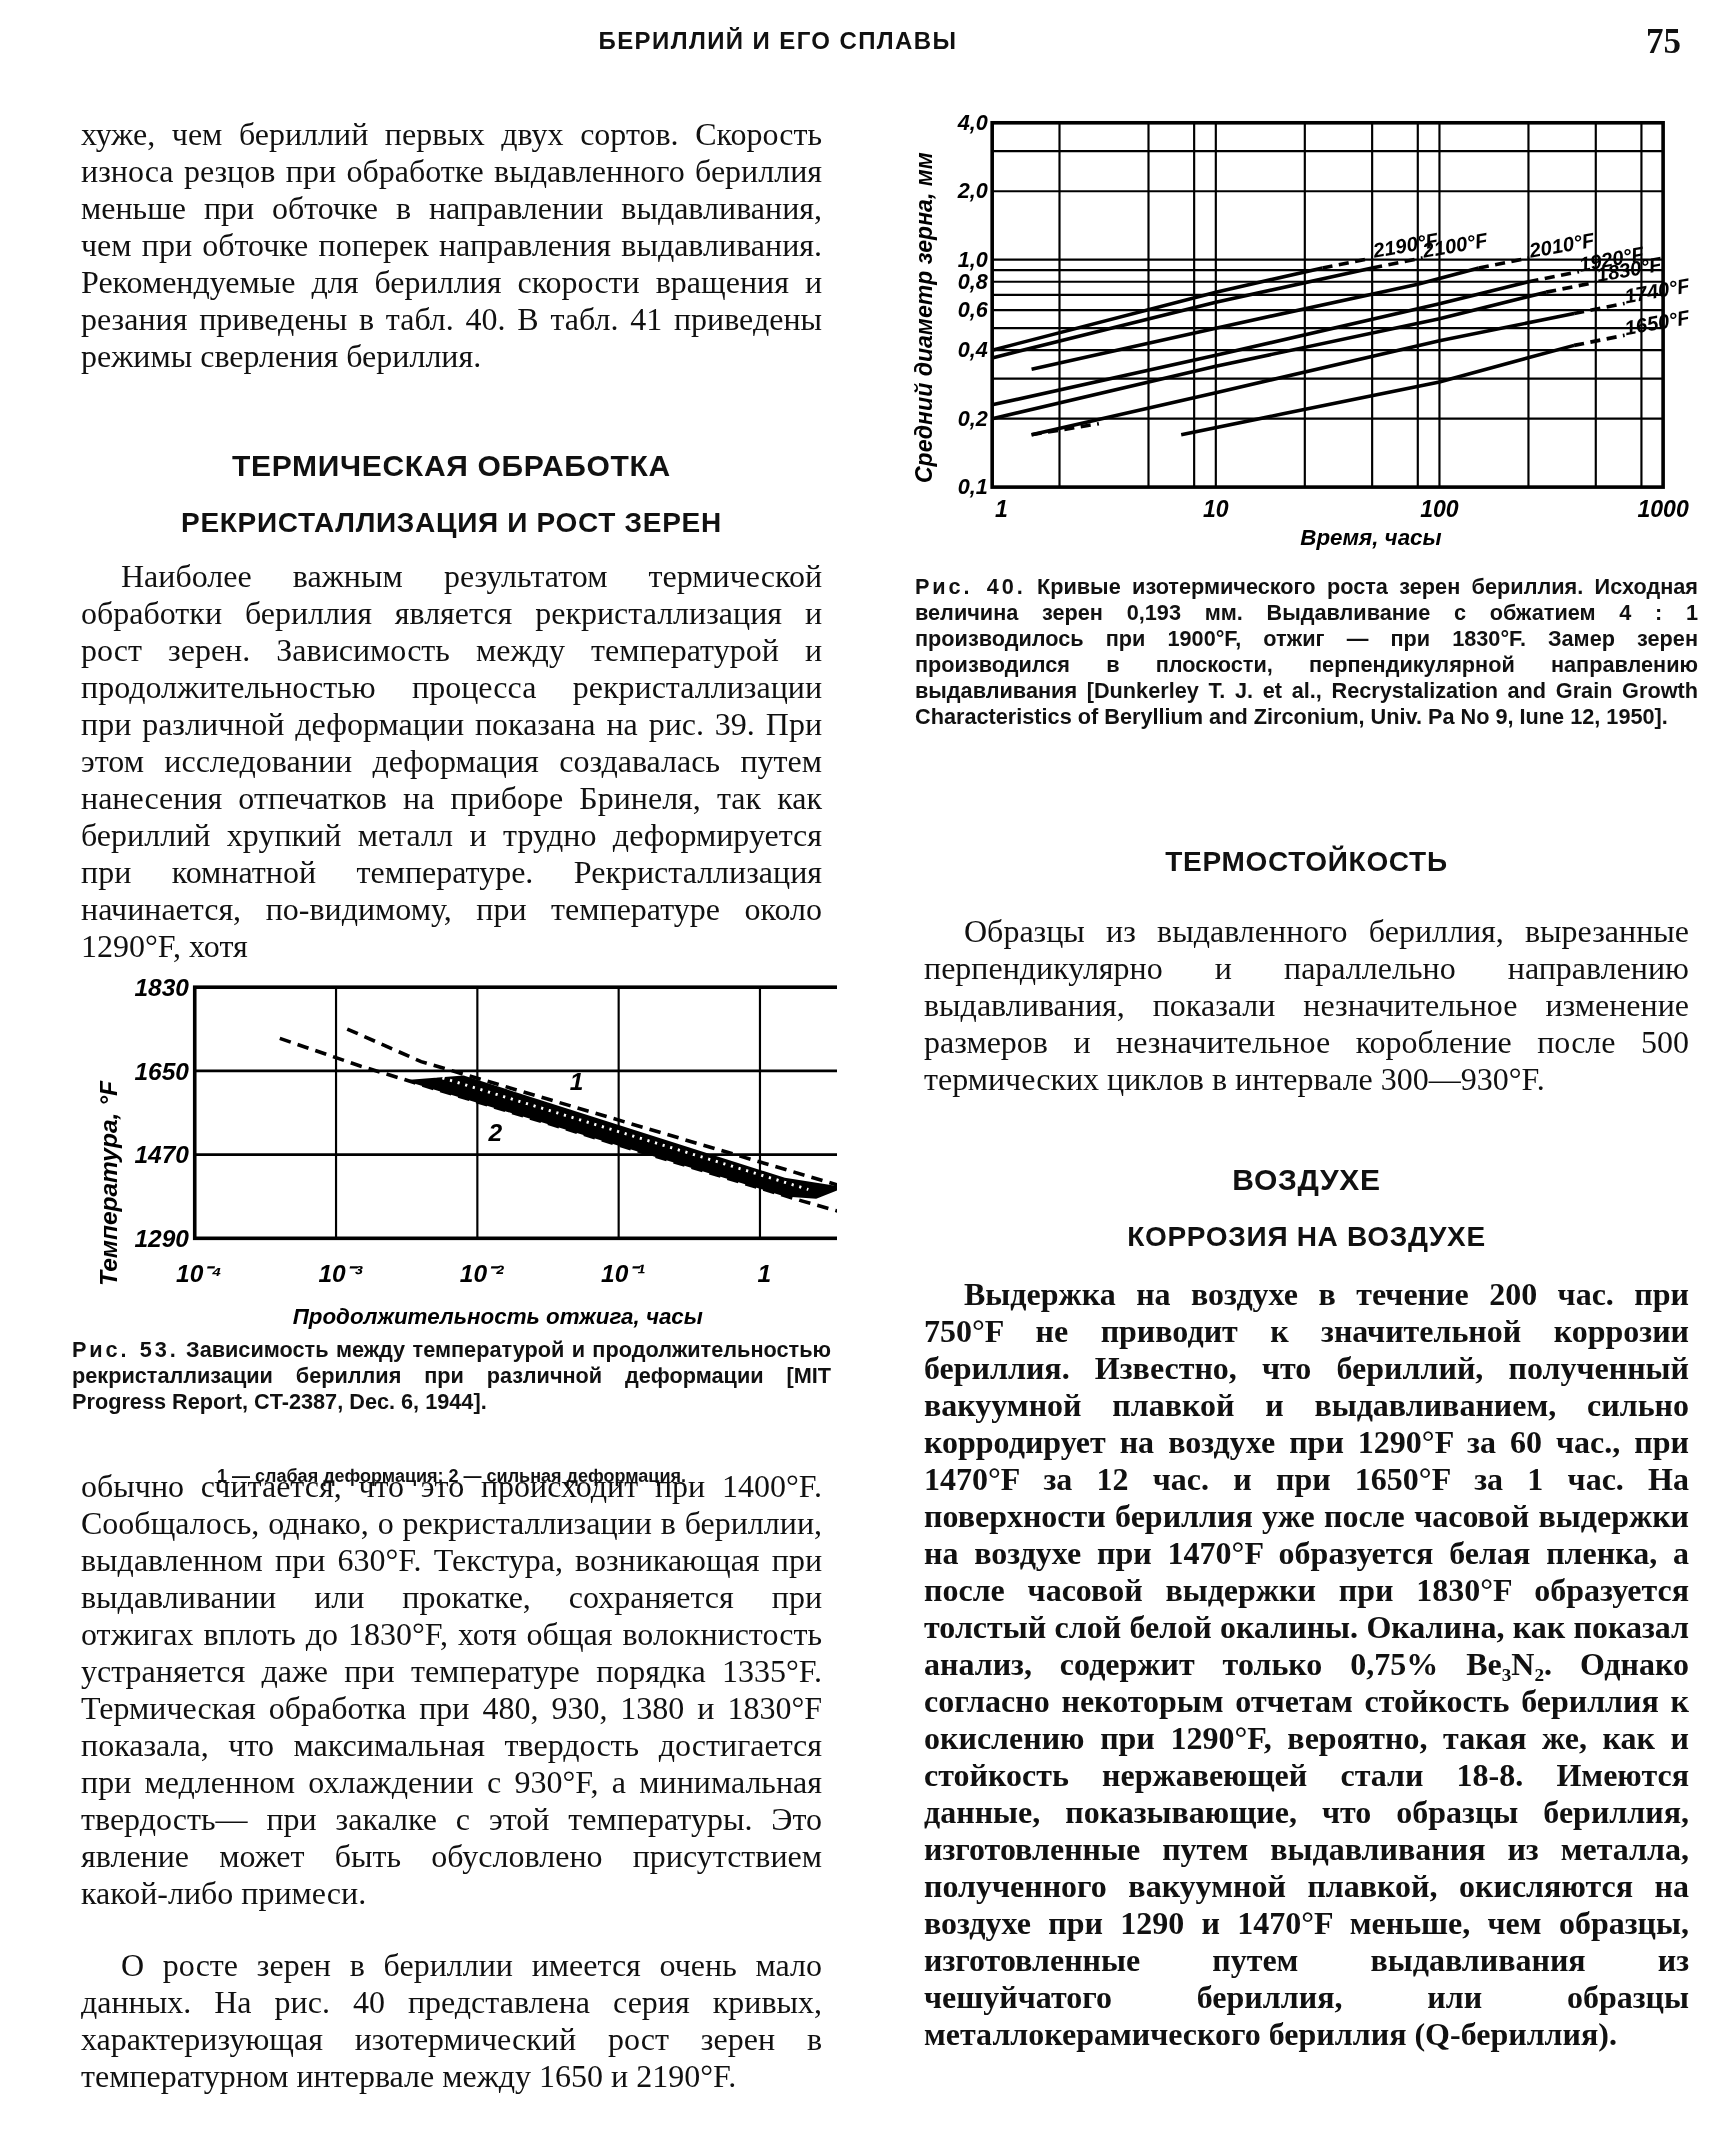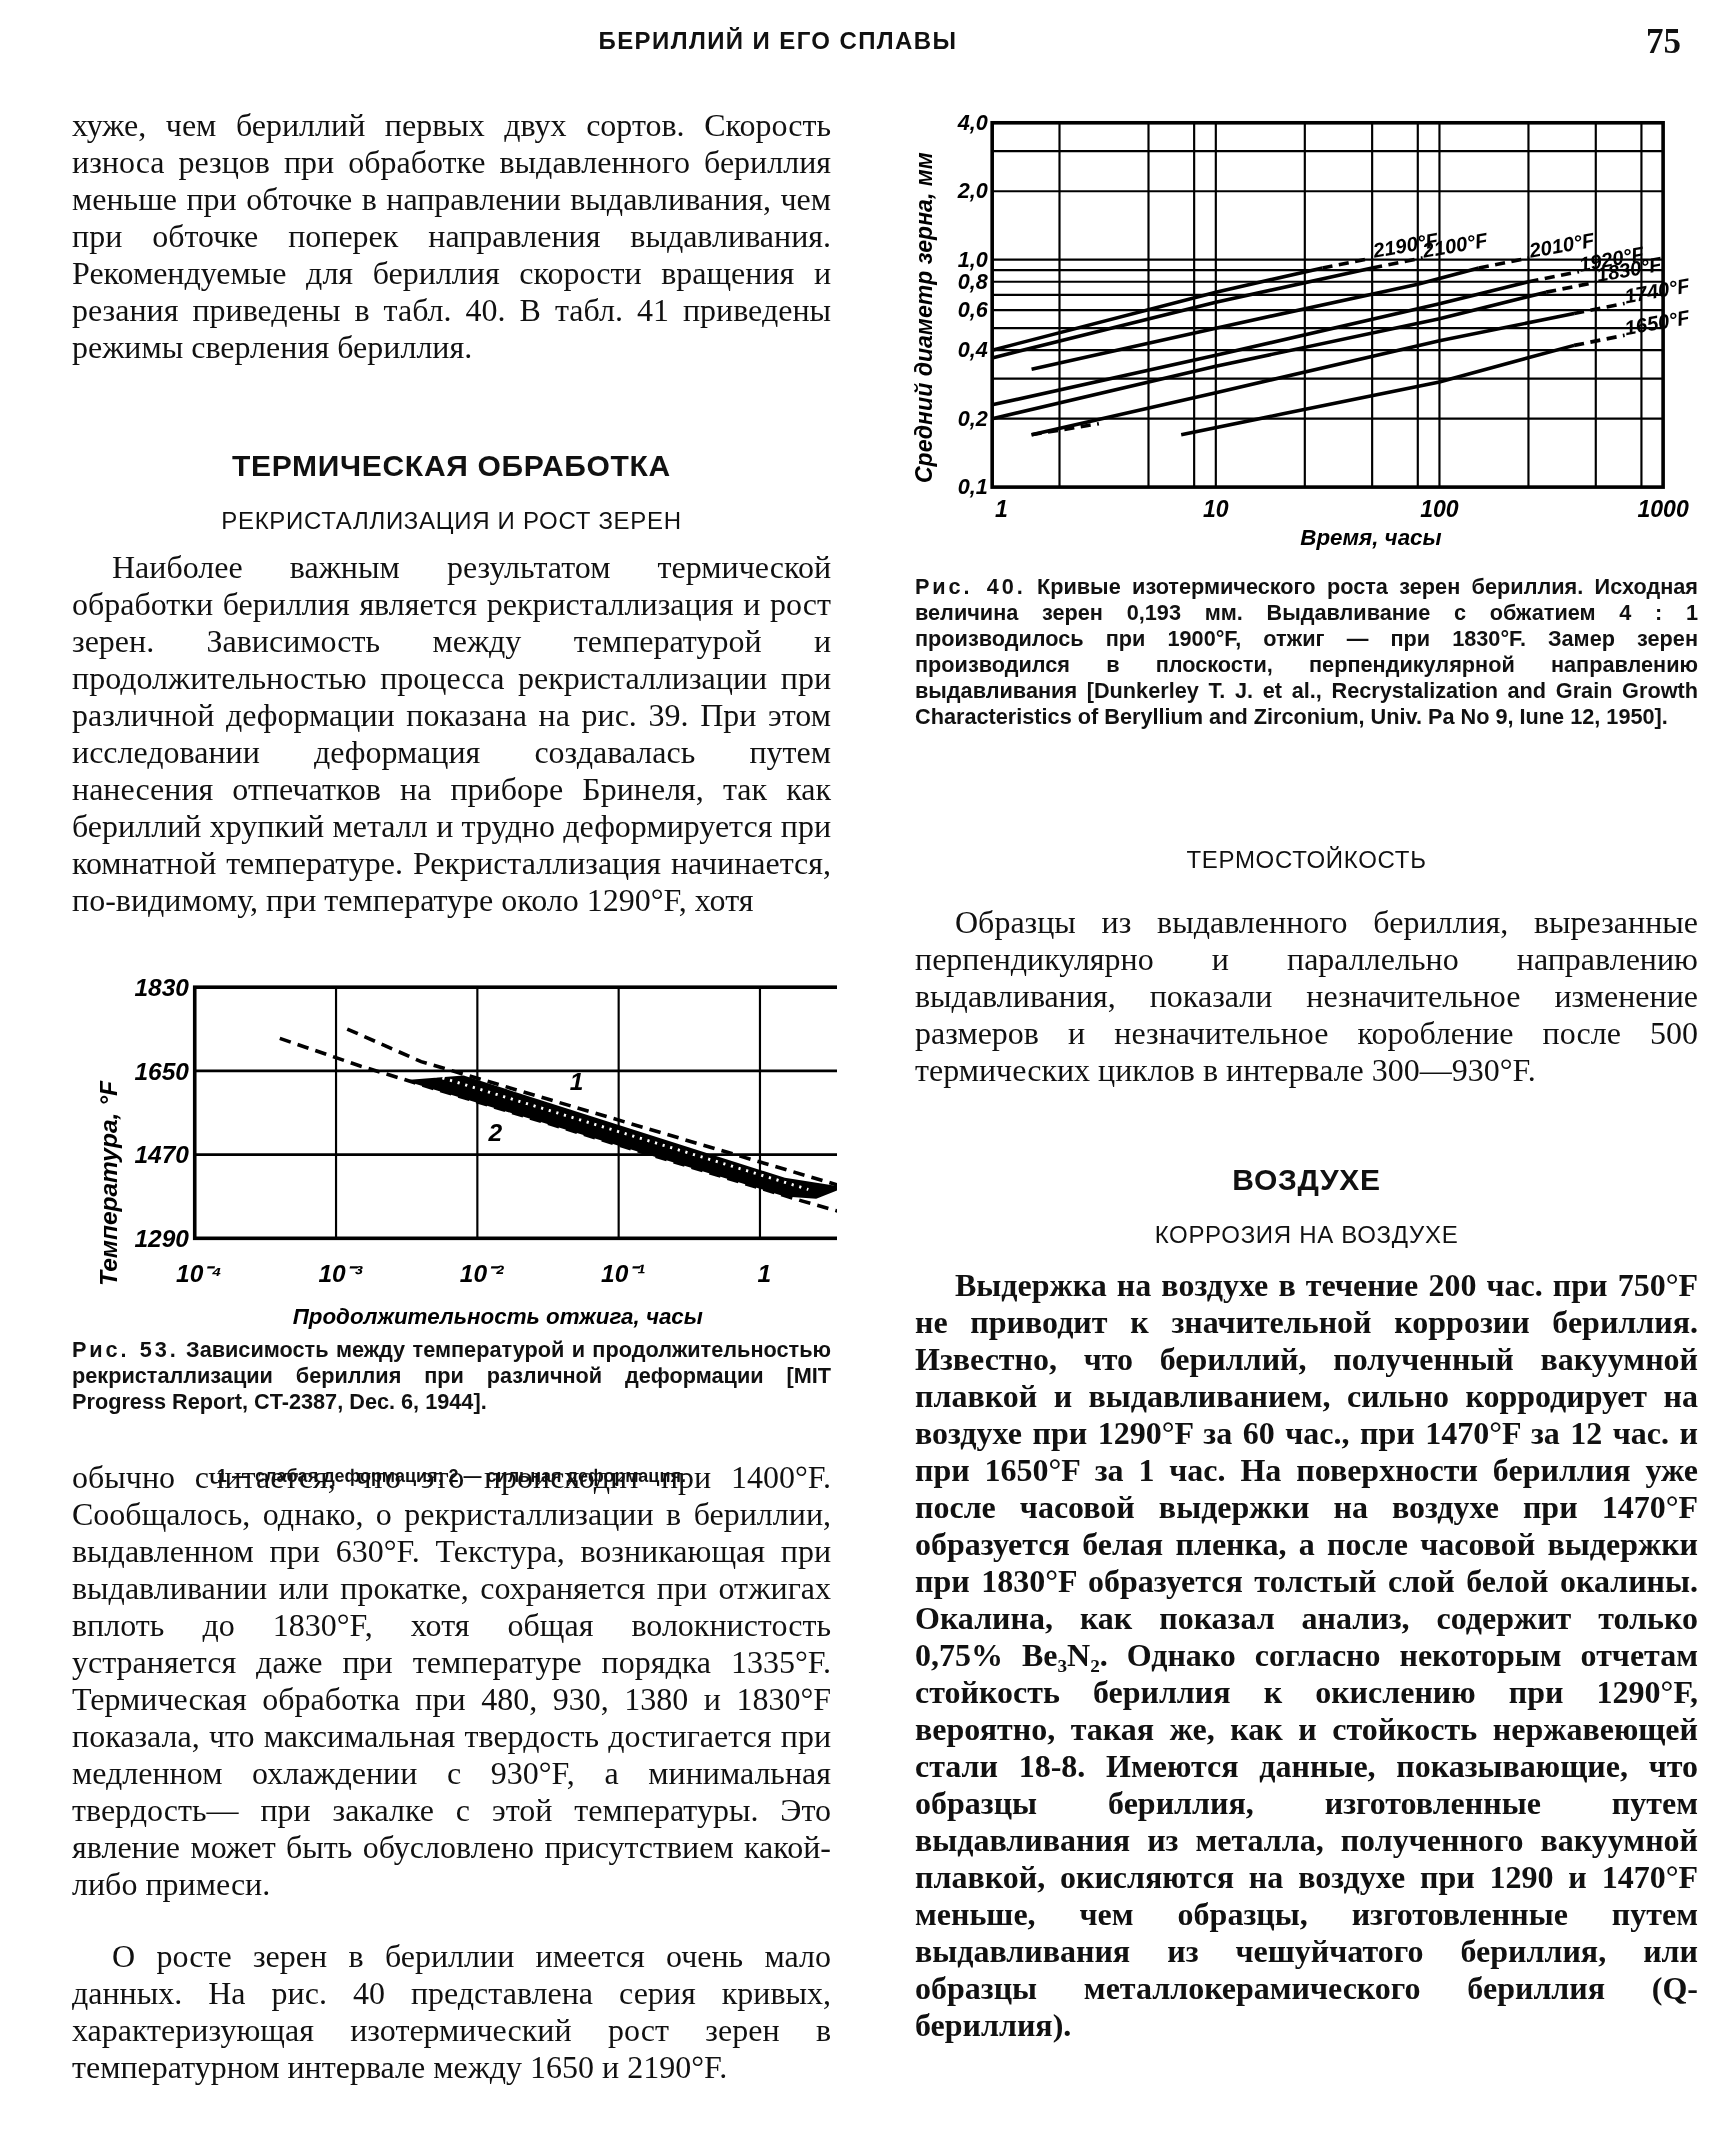--- a/index.html
+++ b/index.html
@@ -7,26 +7,26 @@
          font-family: "Liberation Serif", "DejaVu Serif", serif; color: #111; }
   .abs { position: absolute; }
   .running-head { top: 27.4px; left: 0; width: 1556px; text-align: center;
                   font-family: "Liberation Sans", sans-serif; font-weight: bold;
                   font-size: 24px; letter-spacing: 1.4px; }
   .page-num { top: 21.7px; left: 1646px; font-size: 35px; font-weight: bold; }
   .col-left { left: 72px; width: 759px; }
   .col-right { left: 915px; width: 783px; }
   .body-text { font-size: 32px; line-height: 37px; text-align: justify;
                font-family: "Liberation Serif", serif; }
-  .body-text p { margin: 0; }
+  .body-text p { margin: 9px; }
   .indent { text-indent: 40px; }
   .h1 { text-align: center; font-family: "Liberation Sans", sans-serif; font-weight: bold;
         font-size: 30px; letter-spacing: 0.7px; }
-  .h2 { text-align: center; font-family: "Liberation Sans", sans-serif; font-weight: normal;
-        font-size: 24px; letter-spacing: 0.7px; }
+  .h2 { text-align: center; font-family: "Liberation Sans", sans-serif; font-weight: bold;
+        font-size: 28px; letter-spacing: 0.7px; }
   .caption { font-family: "Liberation Sans", sans-serif; font-size: 21.7px; line-height: 26px;
              text-align: justify; font-weight: bold; }
   .caption .fig-label { letter-spacing: 2.9px; }
   .caption-legend { font-family: "Liberation Sans", sans-serif; font-size: 18px;
                     text-align: center; font-weight: bold; margin-top: 46px; }
   svg text { font-family: "Liberation Sans", sans-serif; font-weight: bold; font-style: italic; }
 </style>
 </head>
 <body>
 

